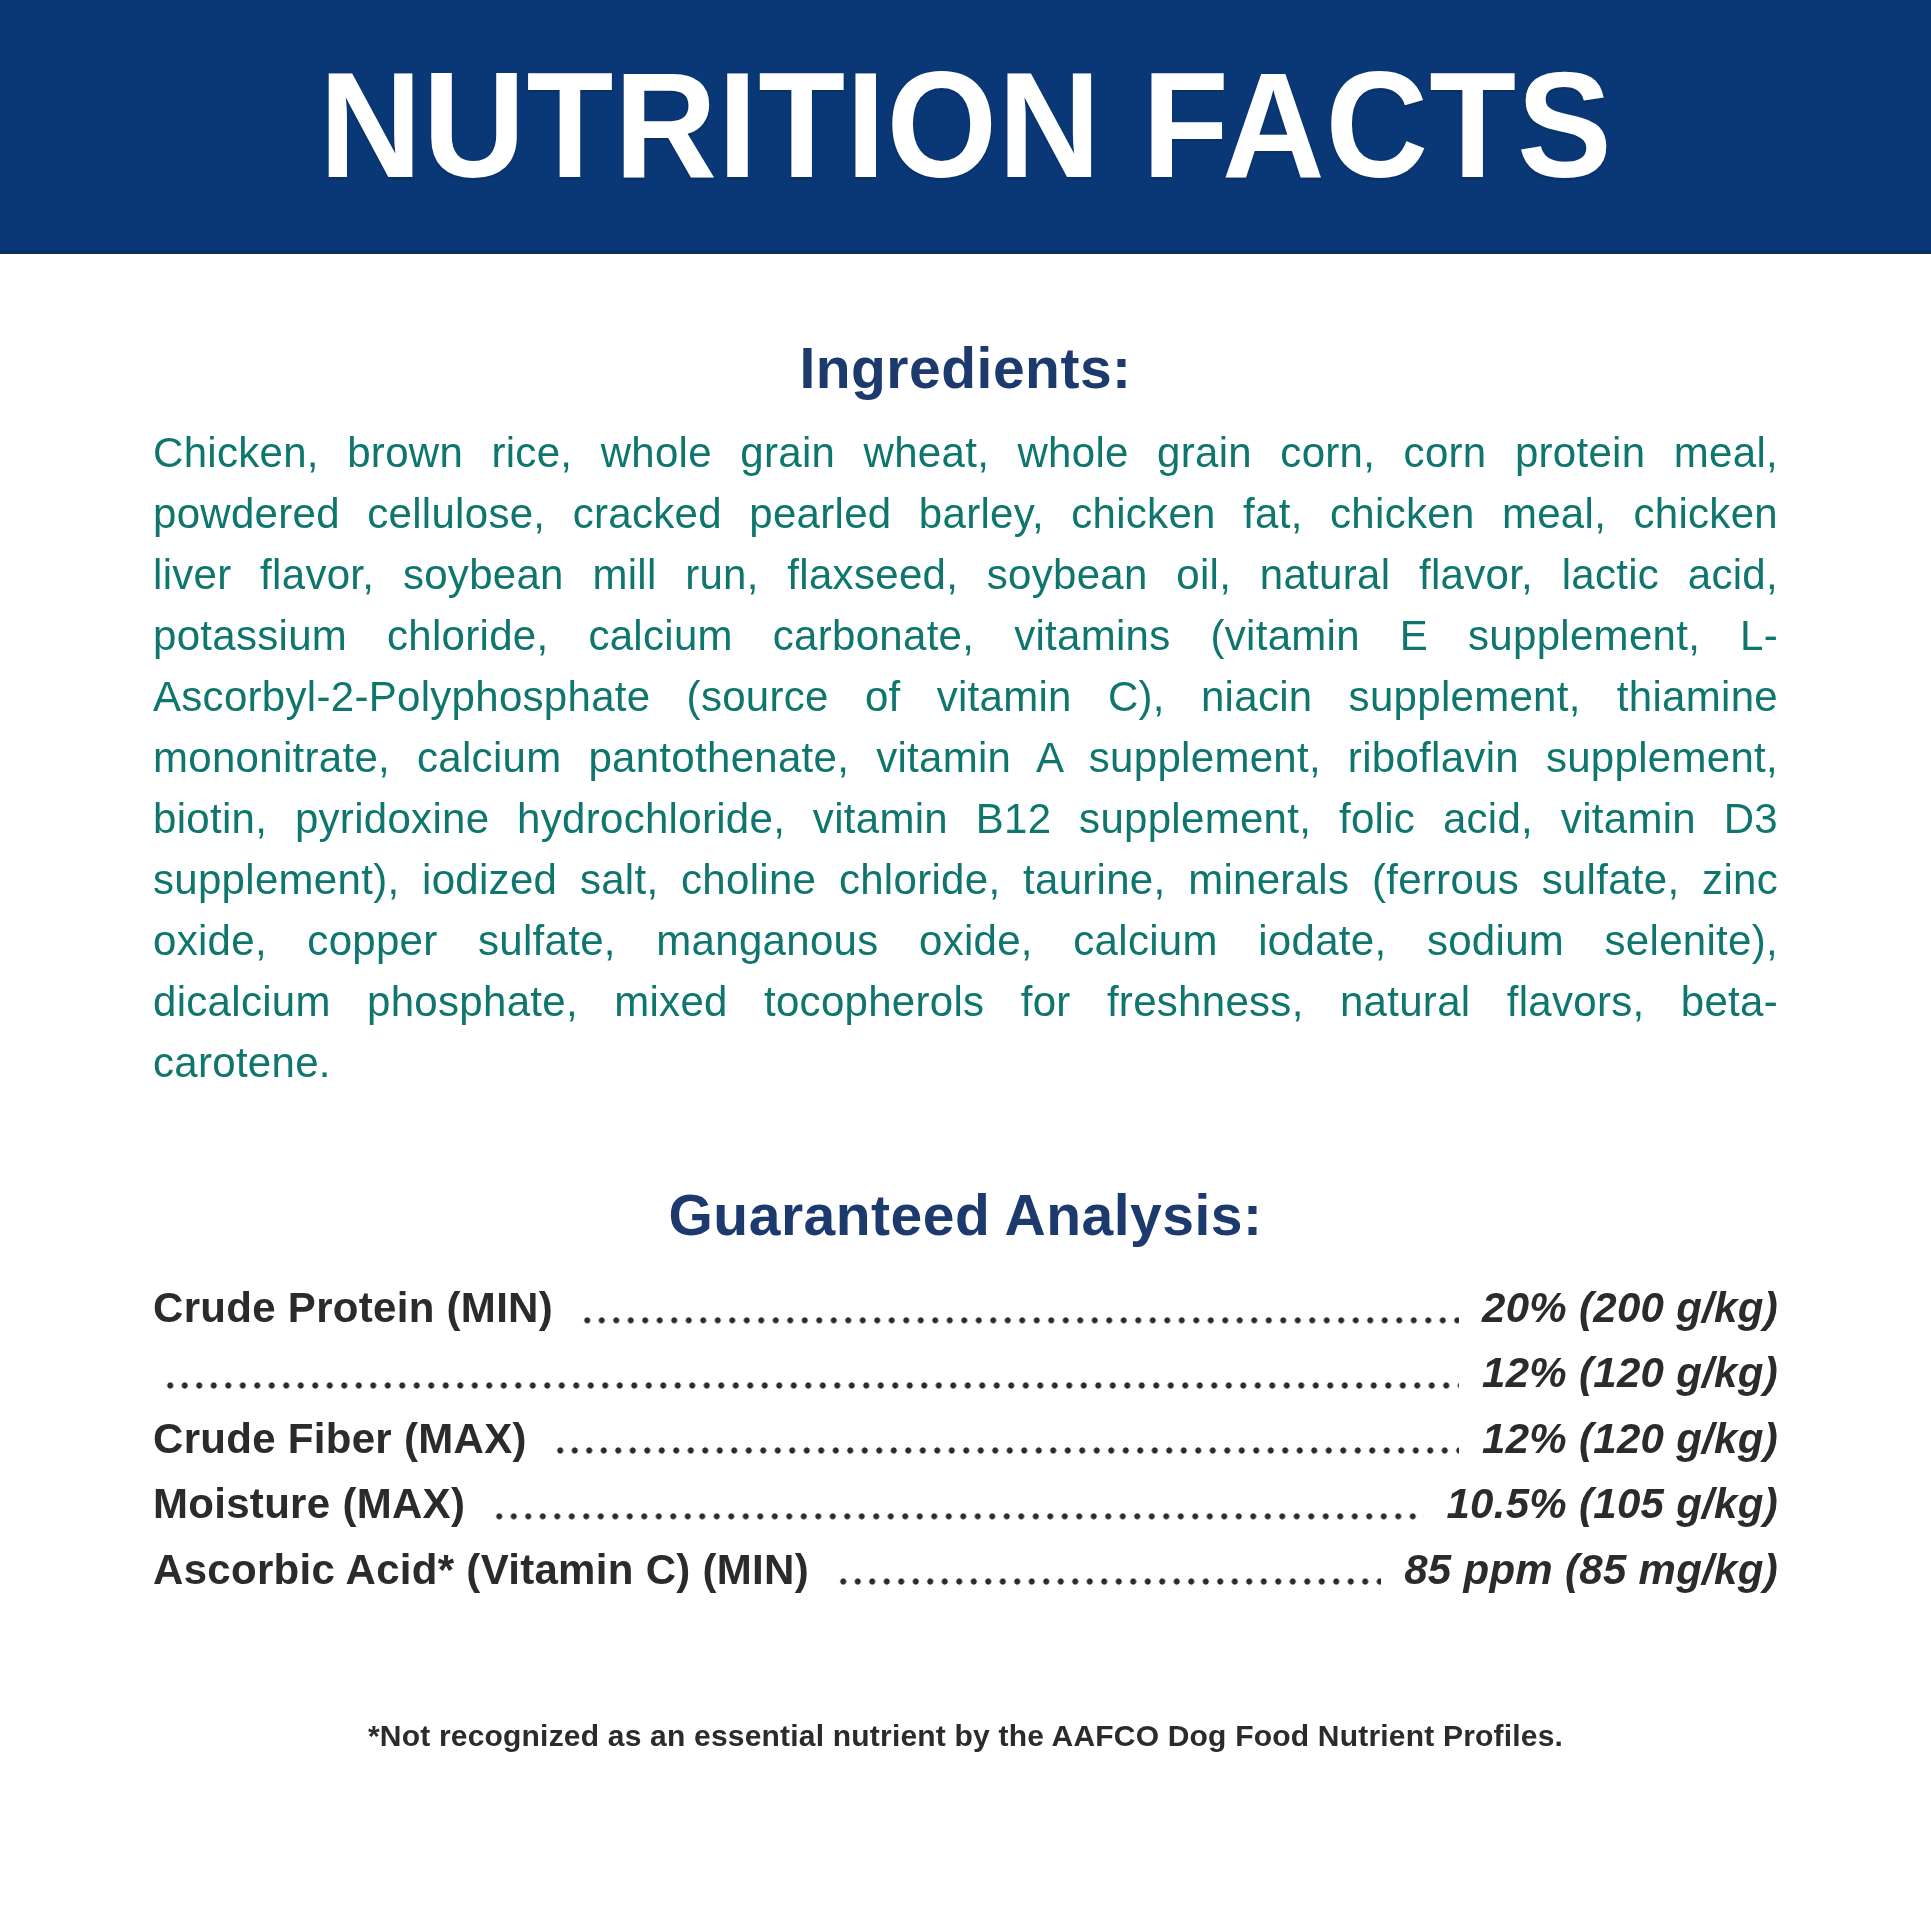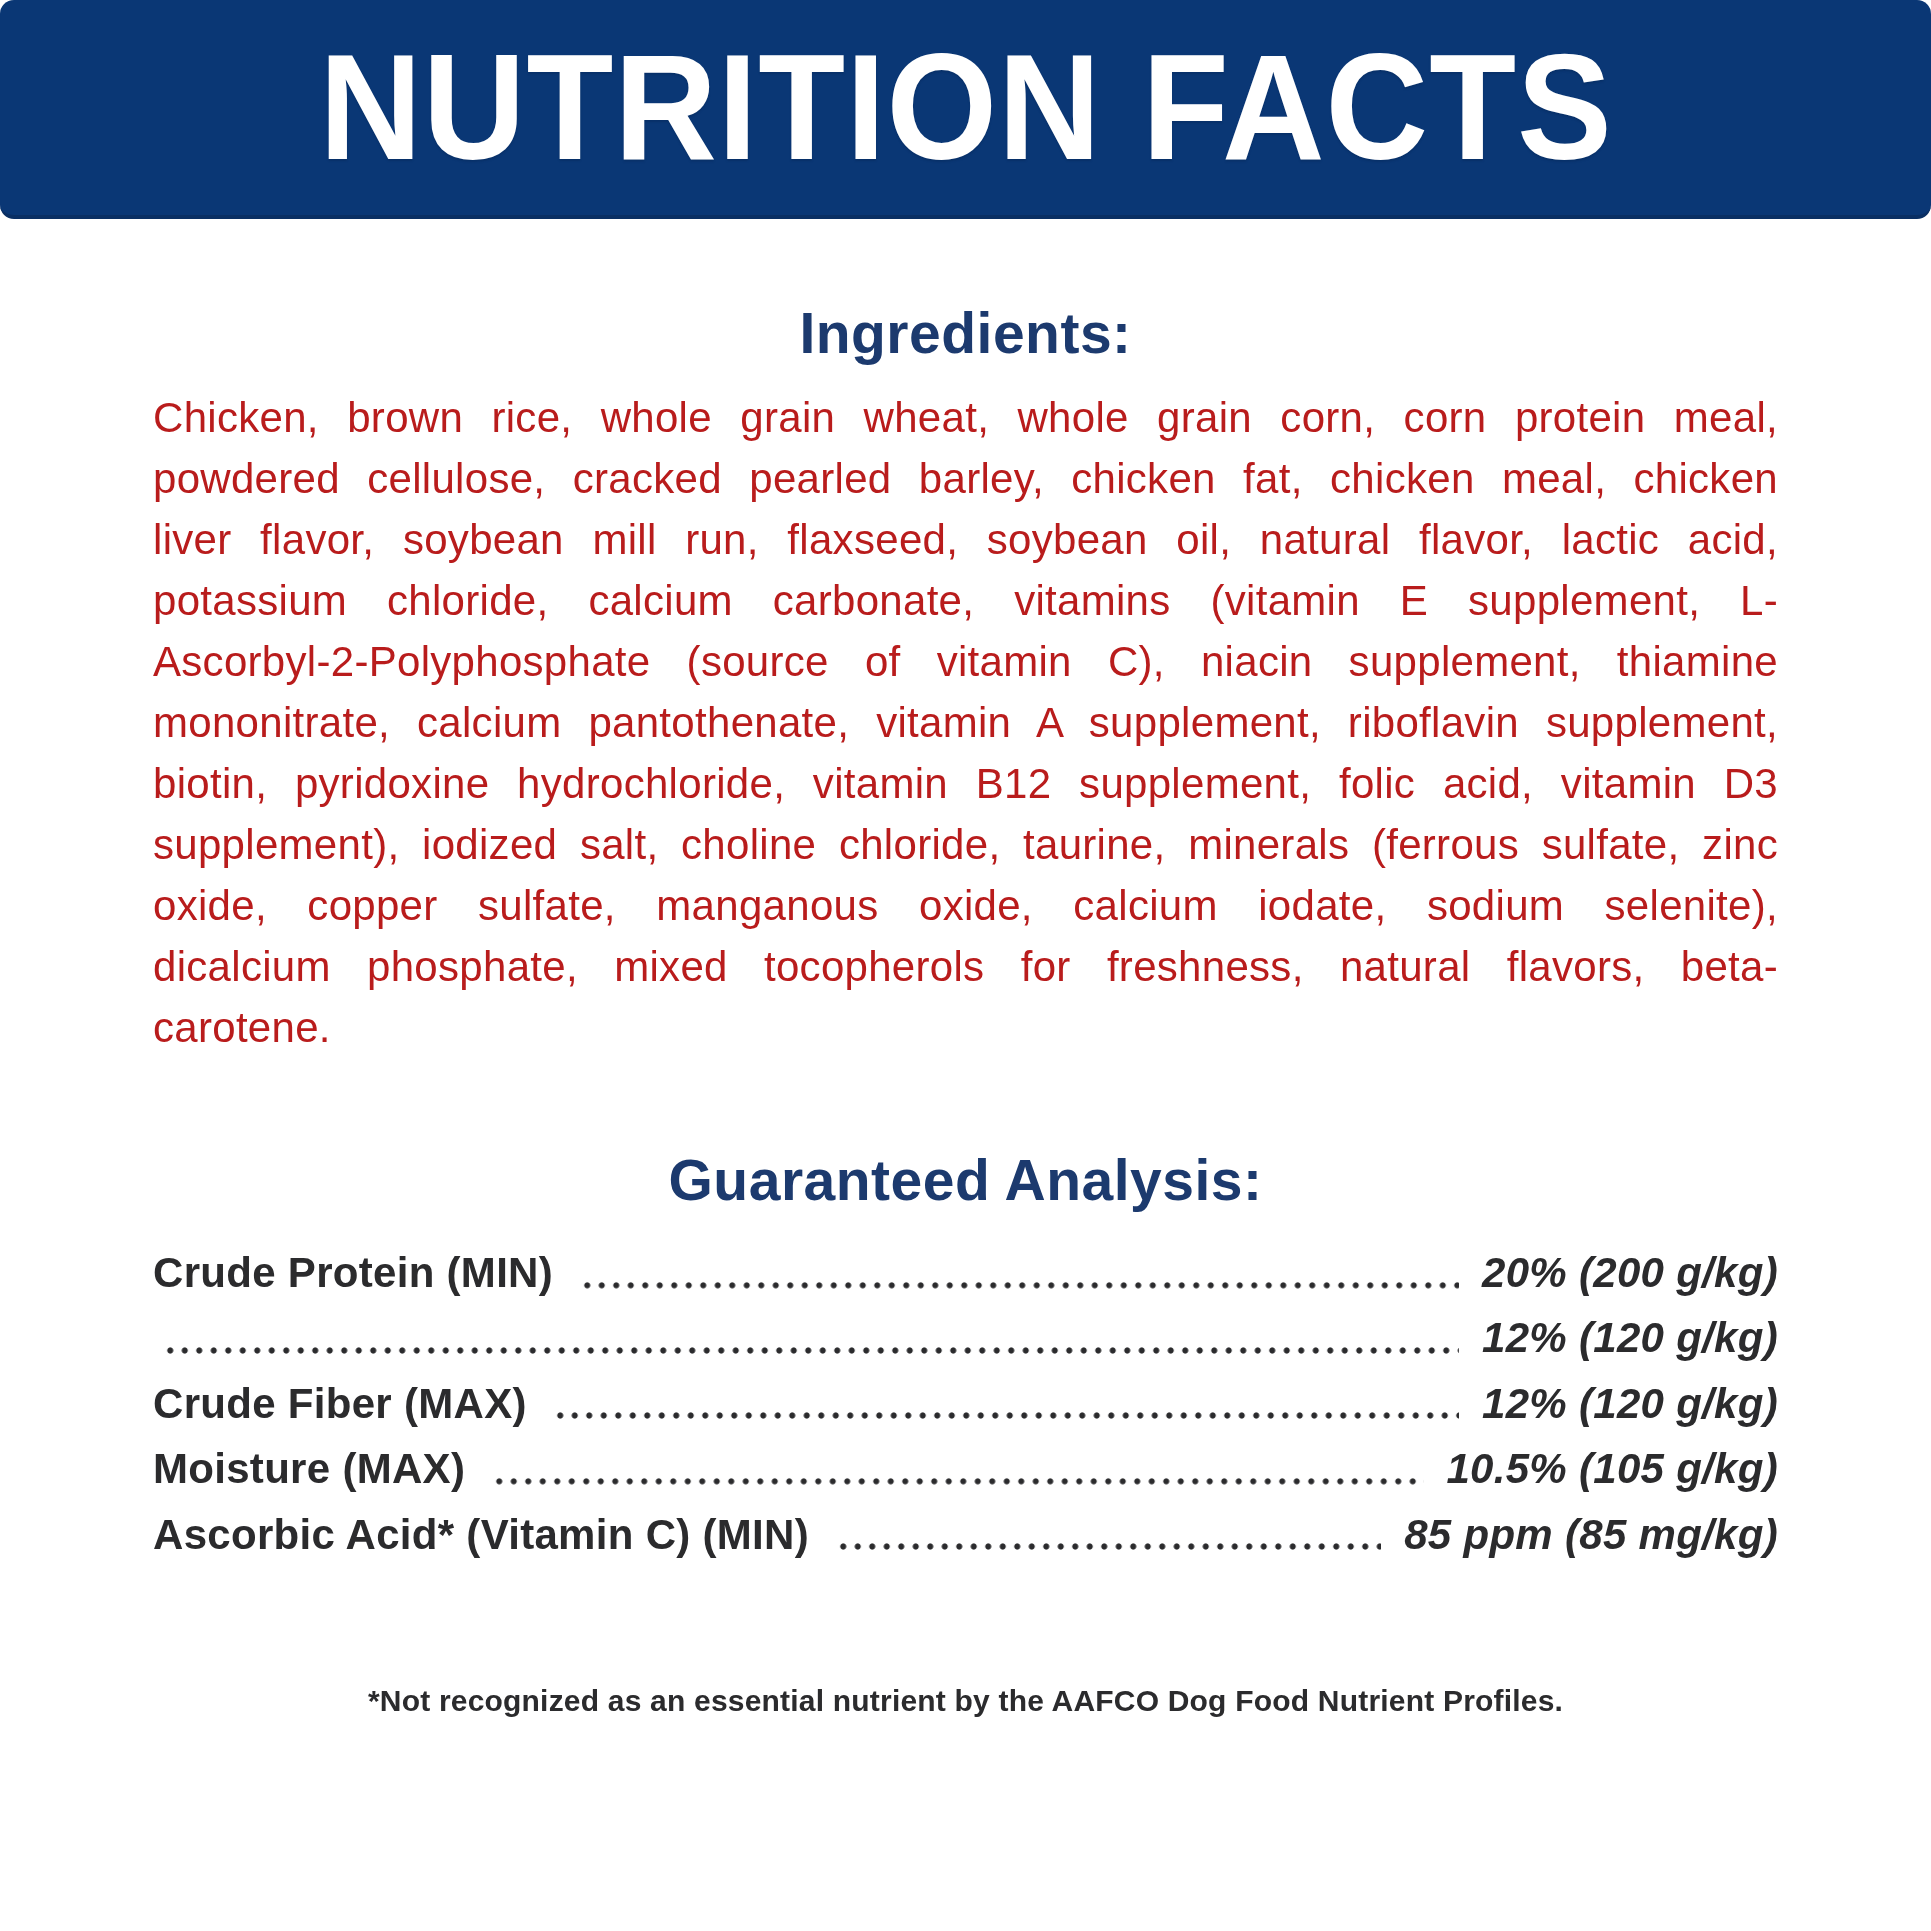--- a/index.html
+++ b/index.html
@@ -15,27 +15,26 @@
   .label-panel {
     width: 1931px;
     height: 1931px;
     background: #ffffff;
     position: relative;
   }
 
   
   .header-band {
     width: 100%;
-    height: 219px;
+    height: 254px;
     background: #0a3775;
     border-bottom: 4.8px solid #0a2f63;
     display: flex;
     align-items: center;
     justify-content: center;
-    border-radius: 14px;
   }
   .header-title {
     color: #ffffff;
     font-size: 145px;
     font-weight: 800;
     letter-spacing: 1px;
     white-space: nowrap;
     transform: scale(0.98, 1.04);
     text-shadow: 0 1.9px 1.9px rgba(7, 38, 82, 0.35);
   }
@@ -52,21 +51,21 @@
     font-weight: bold;
     letter-spacing: 0.5px;
   }
 
   
   .ingredients-heading {
     margin-top: 81px;
   }
   .ingredients-text {
     margin-top: 21px;
-    color: #b91c1c;
+    color: #0f766e;
     font-size: 42px;
     line-height: 61px;
     text-align: justify;
     word-spacing: 6.8px;
     letter-spacing: 0.3px;
   }
 
   
   .analysis-heading {
     margin-top: 89px;

